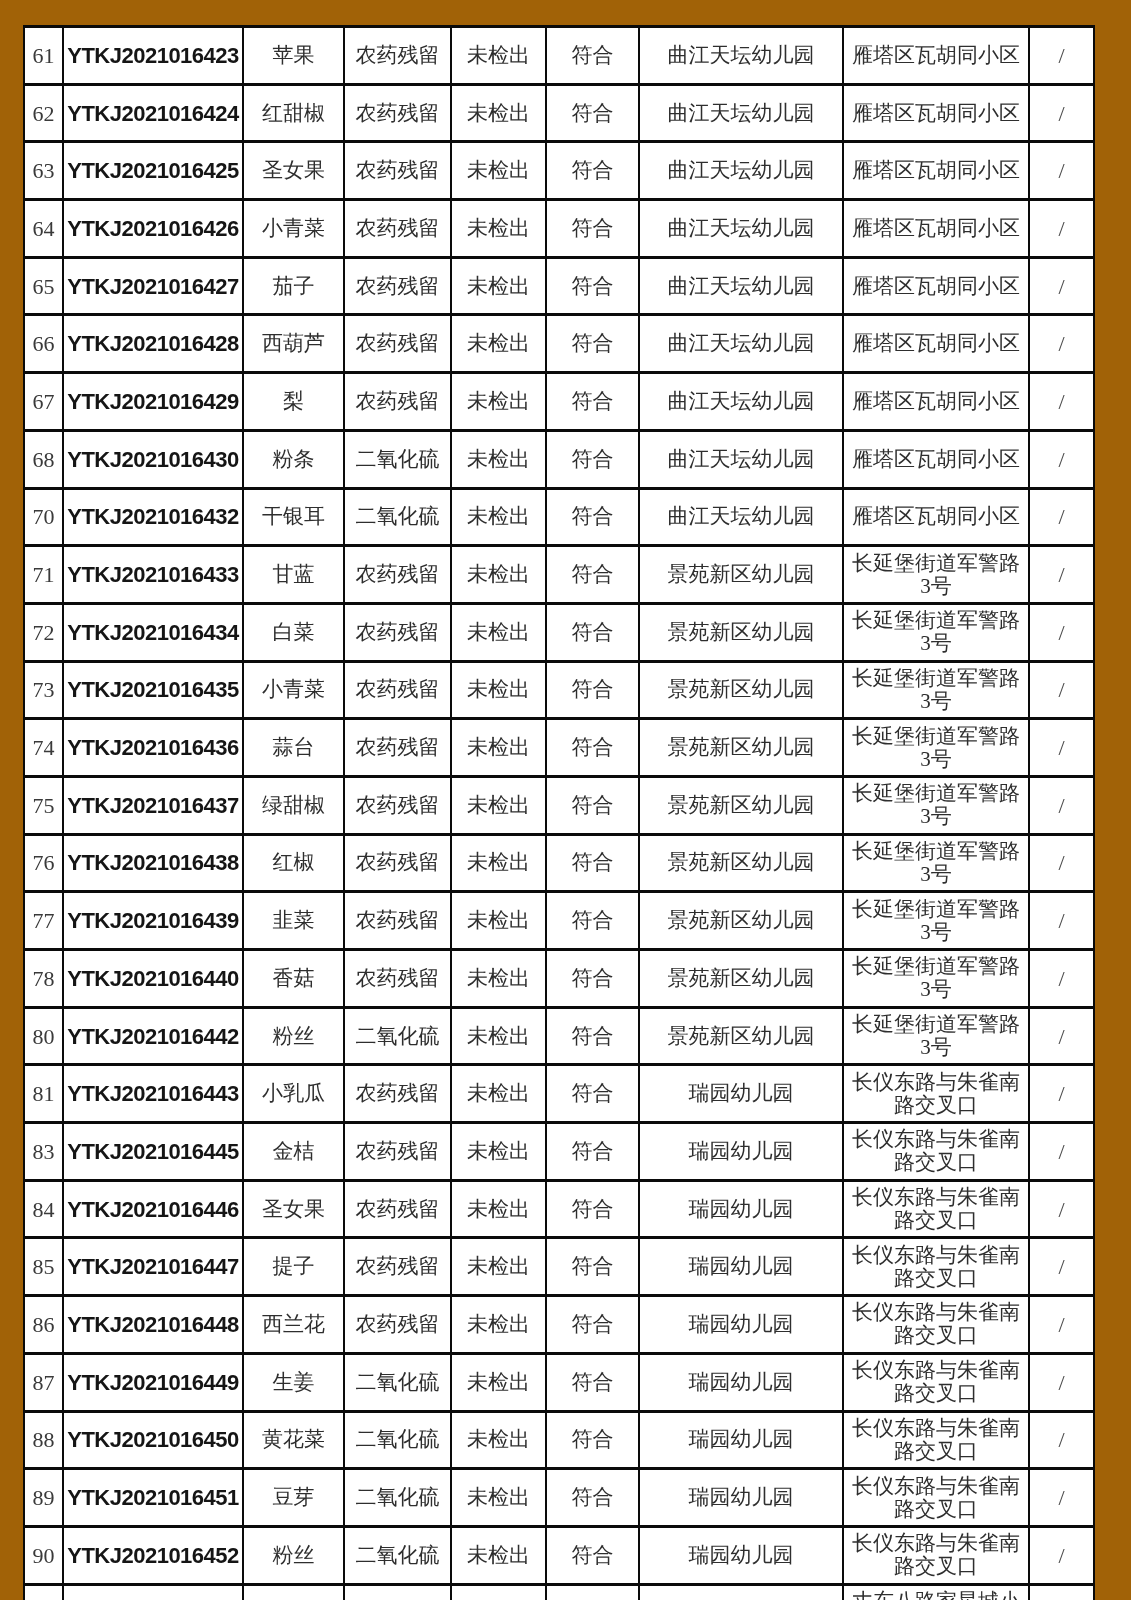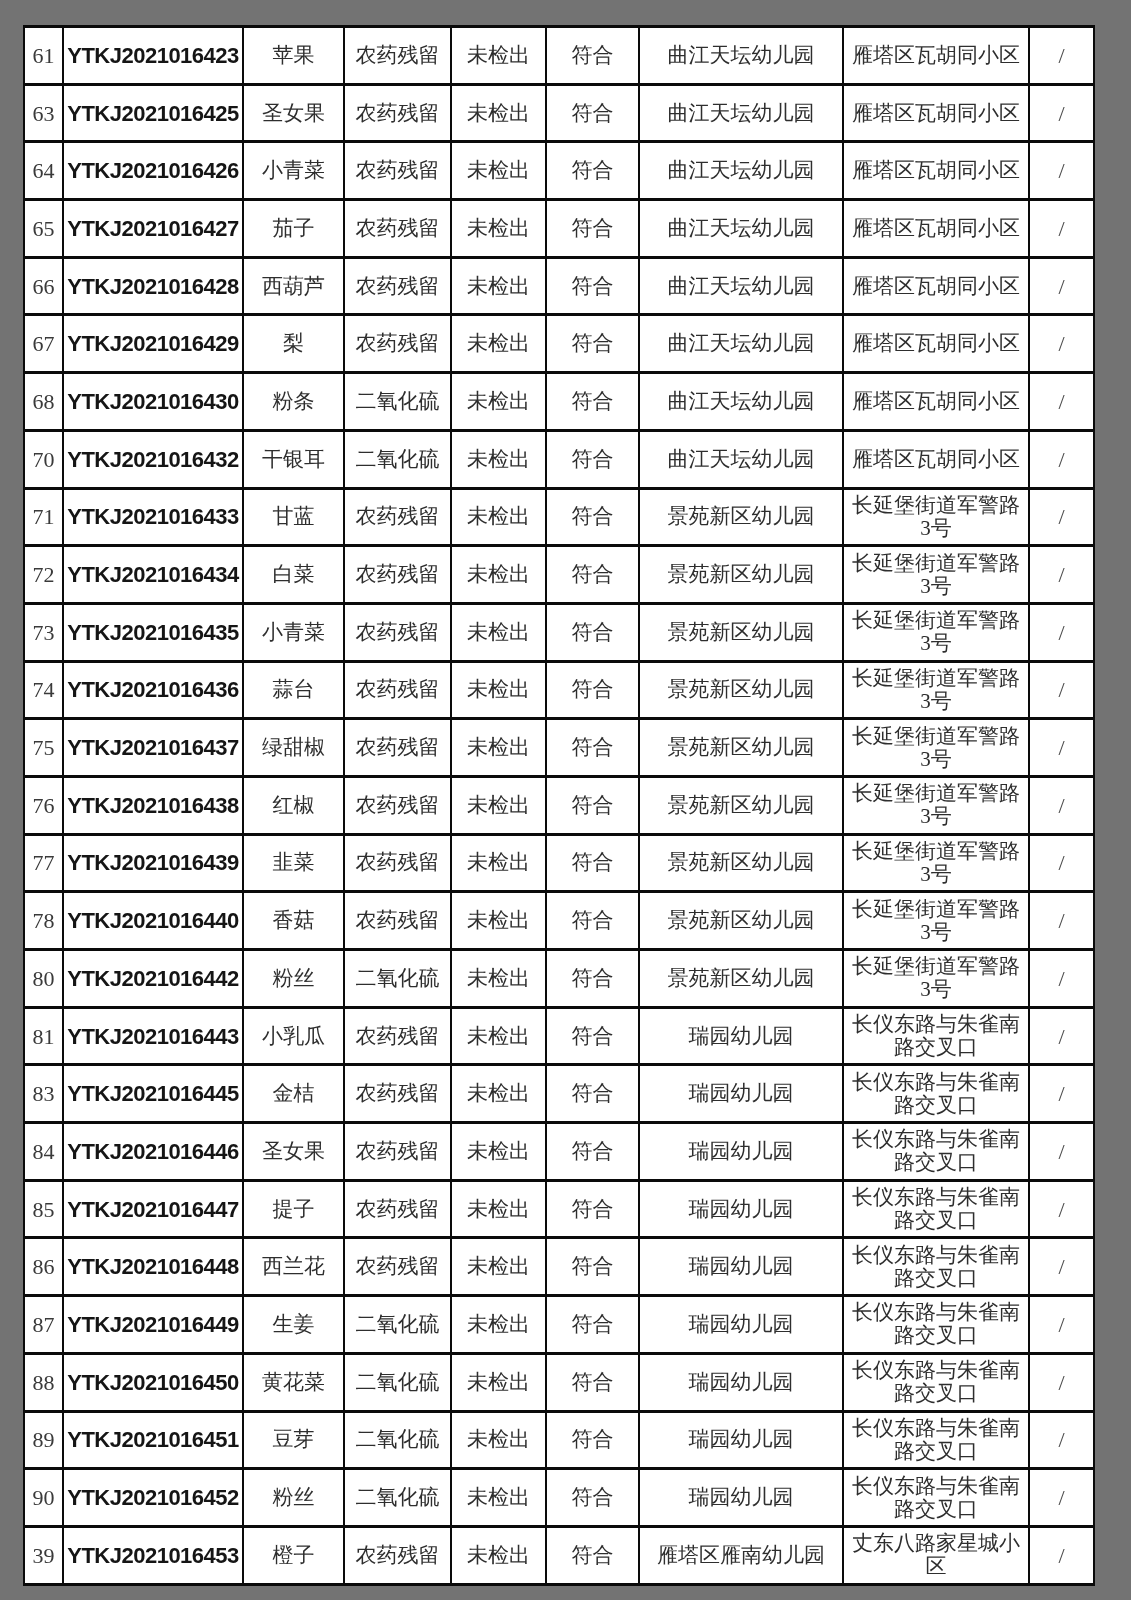--- a/index.html
+++ b/index.html
@@ -6,21 +6,21 @@
   body {
     width: 1131px;
     height: 1600px;
     background: #ffffff;
     position: relative;
     font-family: "Liberation Serif", "DejaVu Serif", serif;
   }
   .page {
     position: absolute;
     inset: 0;
-    background: #737373;
+    background: #a16207;
   }
   table.report-table {
     position: absolute;
     left: 23px;
     top: 25px;
     width: 1070px;
     border-collapse: collapse;
     table-layout: fixed;
   }
   td {
@@ -85,20 +85,31 @@
           <td class="col-sample_id">YTKJ2021016423</td>
           <td class="col-sample_name">苹果</td>
           <td class="col-test_item">农药残留</td>
           <td class="col-result">未检出</td>
           <td class="col-conclusion">符合</td>
           <td class="col-sampled_unit">曲江天坛幼儿园</td>
           <td class="col-address">雁塔区瓦胡同小区</td>
           <td class="col-remark">/</td>
         </tr>
         <tr>
+          <td class="col-seq">62</td>
+          <td class="col-sample_id">YTKJ2021016424</td>
+          <td class="col-sample_name">红甜椒</td>
+          <td class="col-test_item">农药残留</td>
+          <td class="col-result">未检出</td>
+          <td class="col-conclusion">符合</td>
+          <td class="col-sampled_unit">曲江天坛幼儿园</td>
+          <td class="col-address">雁塔区瓦胡同小区</td>
+          <td class="col-remark">/</td>
+        </tr>
+        <tr>
           <td class="col-seq">63</td>
           <td class="col-sample_id">YTKJ2021016425</td>
           <td class="col-sample_name">圣女果</td>
           <td class="col-test_item">农药残留</td>
           <td class="col-result">未检出</td>
           <td class="col-conclusion">符合</td>
           <td class="col-sampled_unit">曲江天坛幼儿园</td>
           <td class="col-address">雁塔区瓦胡同小区</td>
           <td class="col-remark">/</td>
         </tr>

